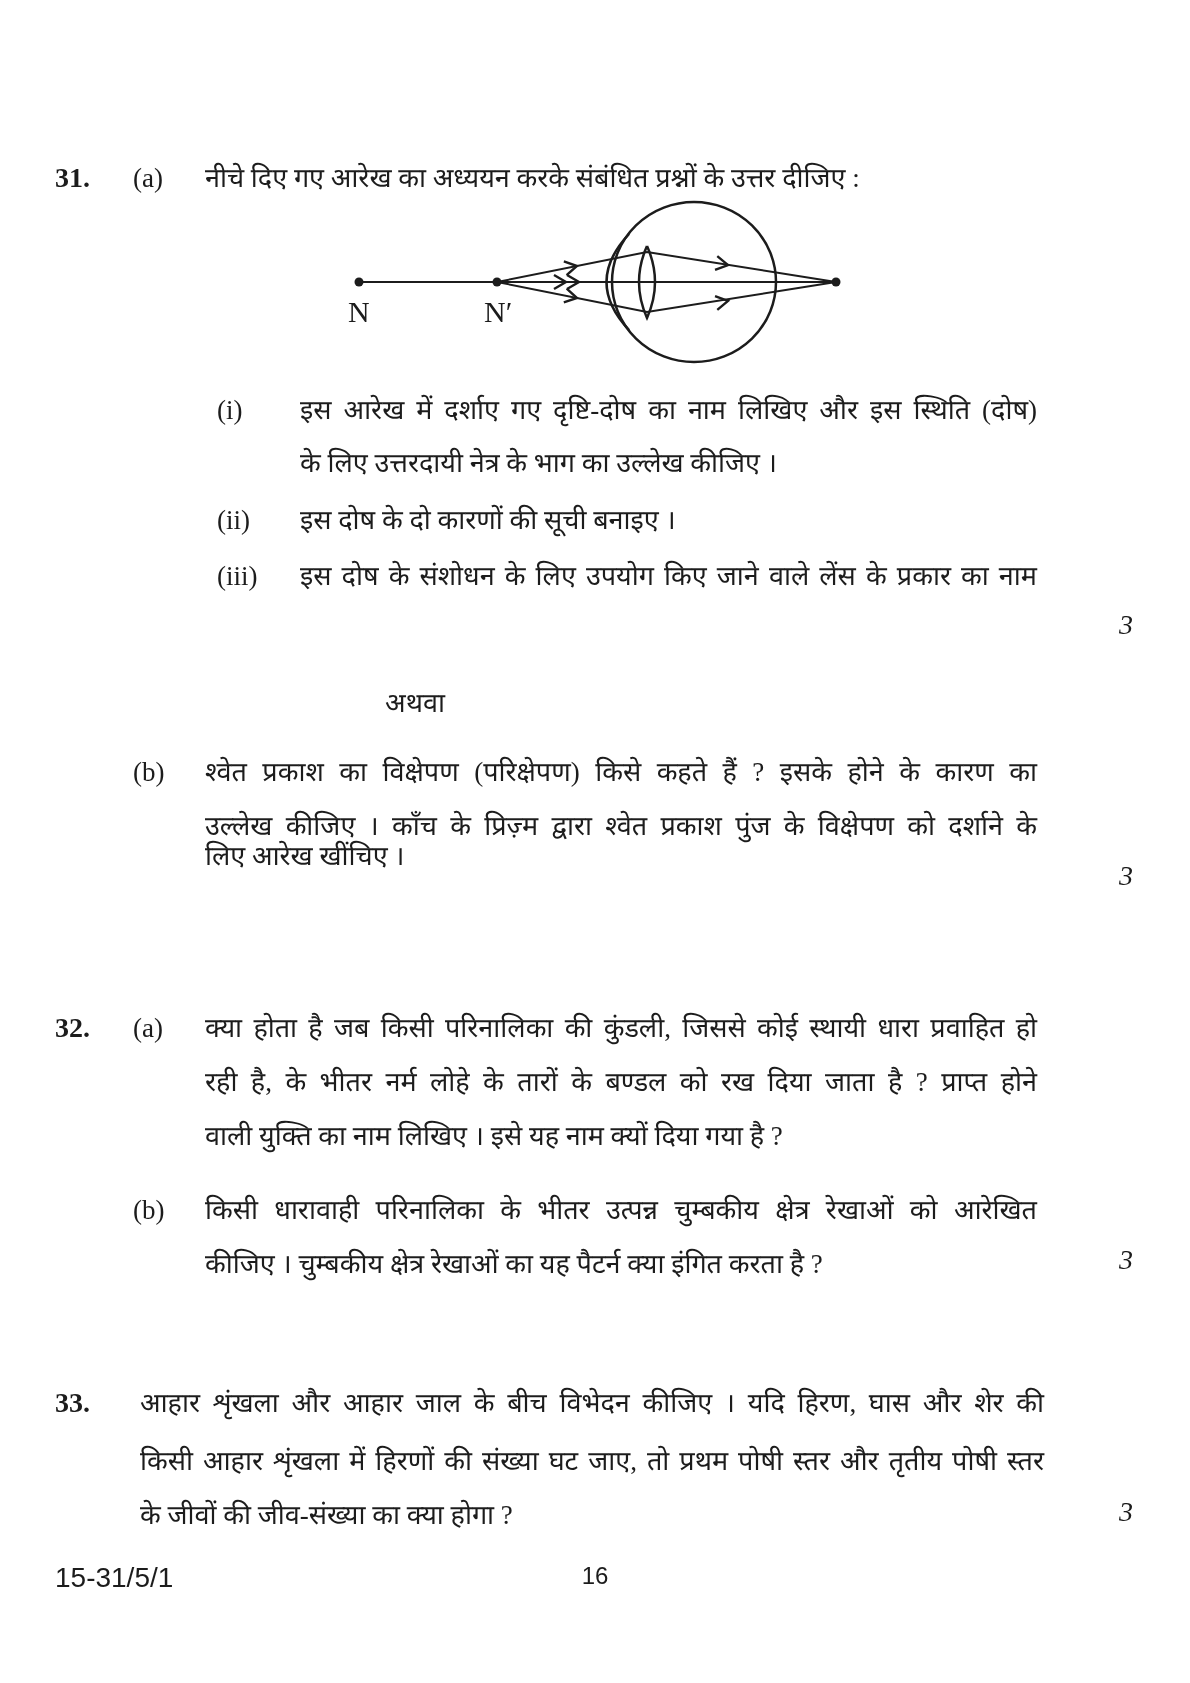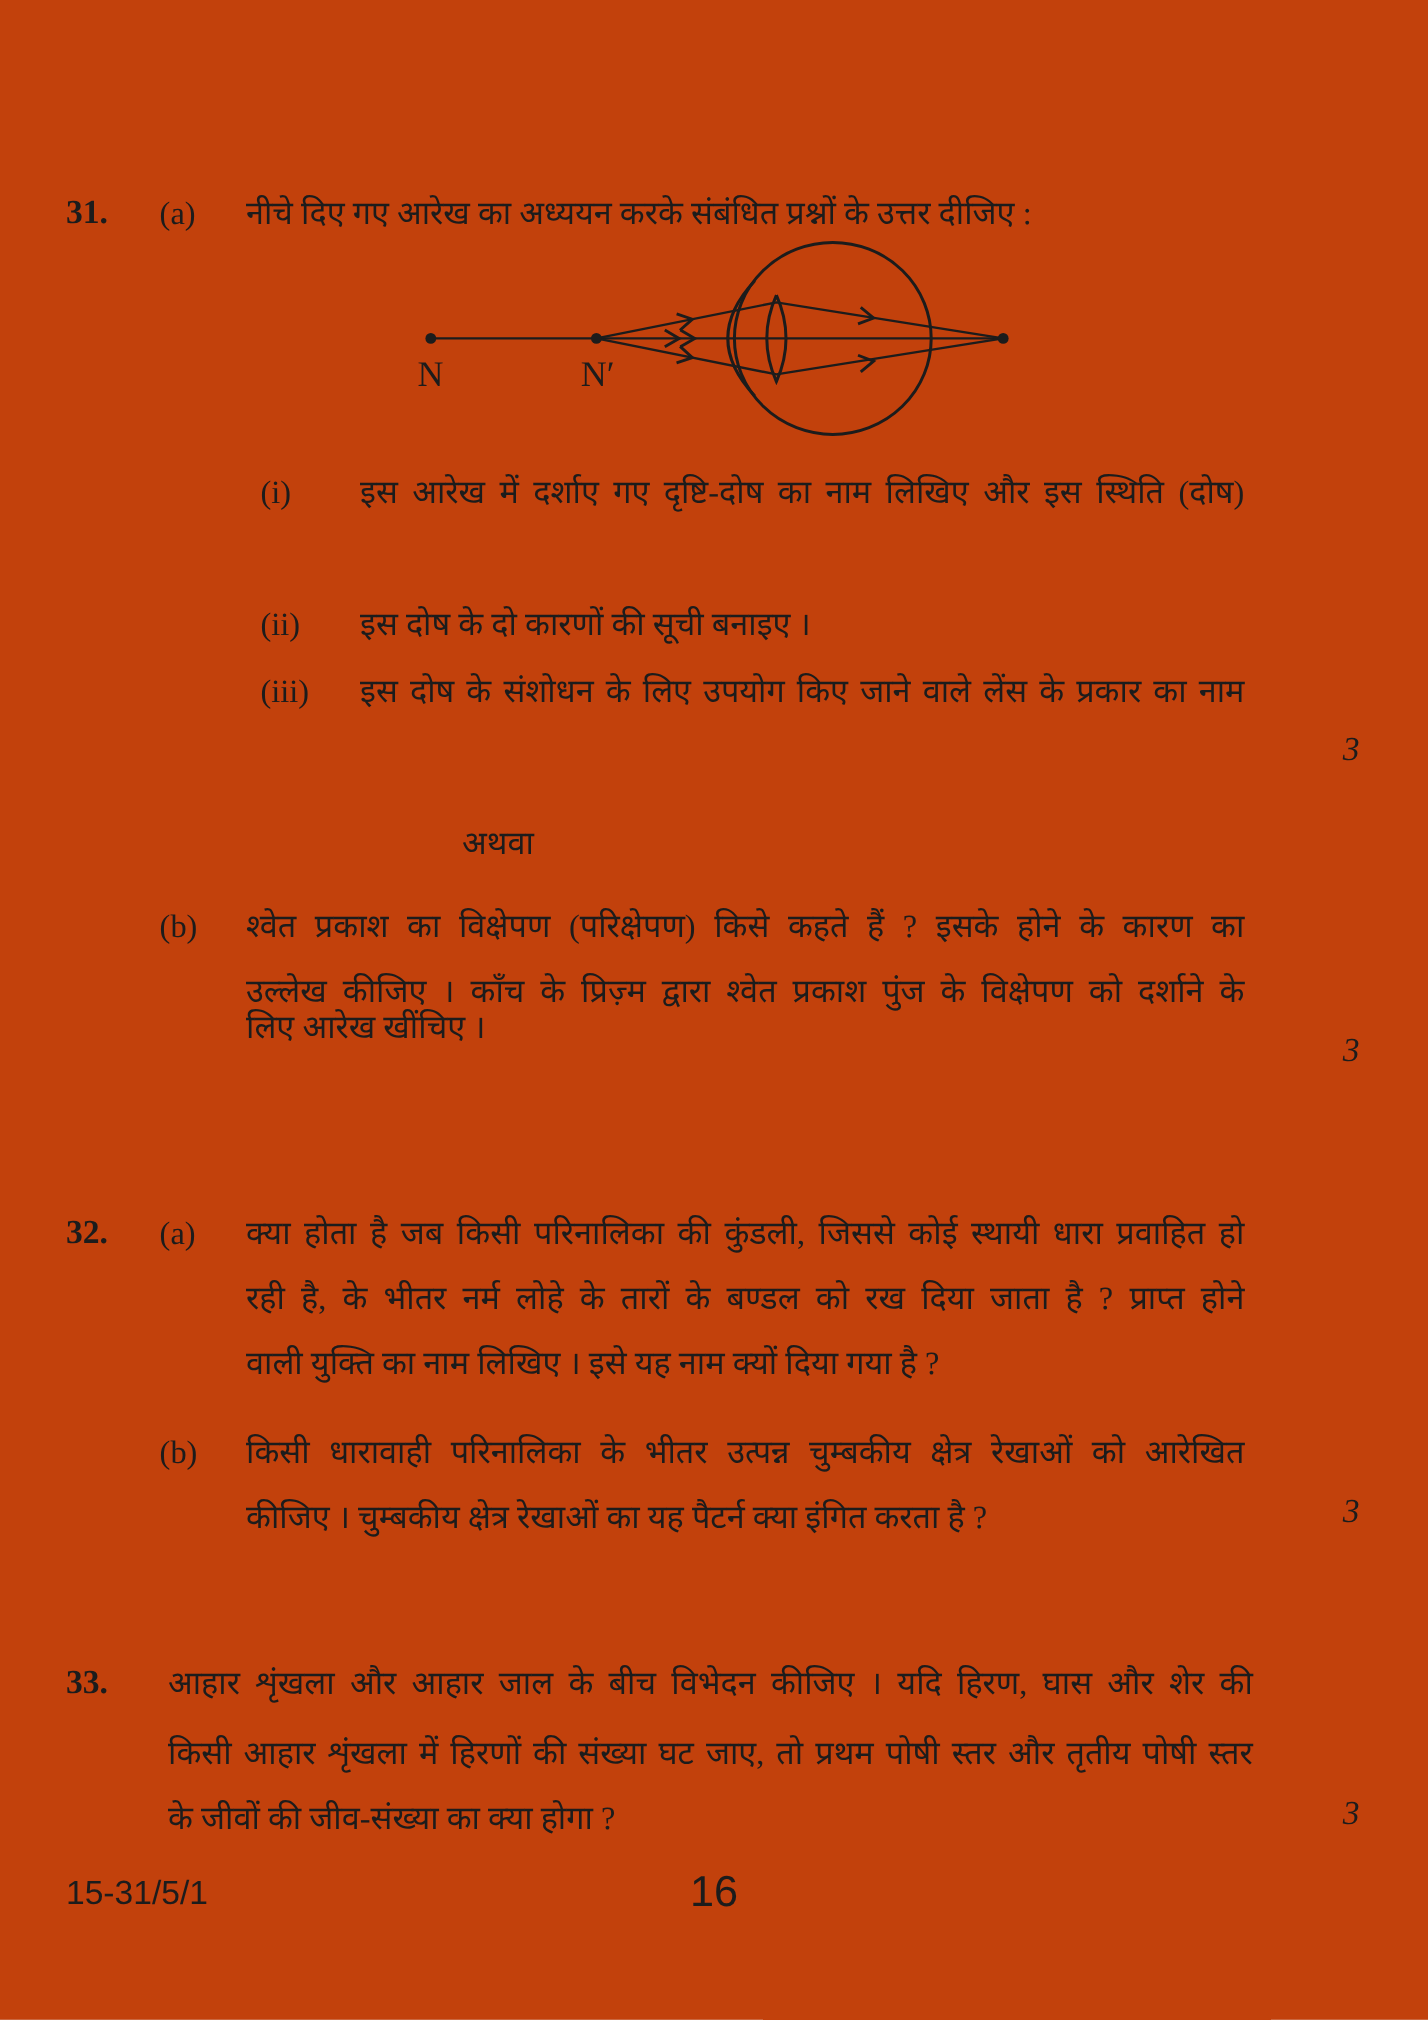--- a/index.html
+++ b/index.html
@@ -1,21 +1,21 @@
 <!DOCTYPE html>
 <html><head>
 <meta charset="utf-8">
 <style>
   html,body{margin:0;padding:0;}
   body{background:#e8e8e8;}
   .page{
     position:relative;
     width:1190px;height:1683px;
     margin:0 auto;
-    background:#c2410c;
+    background:#ffffff;
     font-family:"Liberation Serif","DejaVu Serif",serif;
     color:#1c1c1c;
     overflow:hidden;
   }
   .line{
     position:absolute;
     font-size:27px;
     line-height:40px;
     white-space:nowrap;
   }
@@ -39,21 +39,21 @@
   .or{left:385px;font-weight:normal;}
   .footer-code{
     left:55px;top:1558px;
     font-family:"Liberation Sans","DejaVu Sans",sans-serif;
     font-size:28px;
   }
   .footer-page{
     left:0;width:1190px;top:1556px;
     text-align:center;
     font-family:"Liberation Sans","DejaVu Sans",sans-serif;
-    font-size:36px;
+    font-size:24px;
   }
   .diagram{
     position:absolute;
     left:290px;top:190px;
   }
   .diagram .stroke{stroke:#1c1c1c;fill:none;}
   .diagram .dot{fill:#1c1c1c;stroke:none;}
   .diagram text{
     font-family:"Liberation Serif","DejaVu Serif",serif;
     font-size:30px;
@@ -94,20 +94,21 @@
     <circle class="dot" cx="69" cy="92" r="4.5"></circle>
     <circle class="dot" cx="207" cy="92" r="4.5"></circle>
     <circle class="dot" cx="546" cy="92" r="4.5"></circle>
 
     <text x="58" y="132">N</text>
     <text x="194" y="132">N′</text>
   </svg>
 
   <div class="line slabel" style="top:390px">(i)</div>
   <div class="line sub just" style="top:390px">इस आरेख में दर्शाए गए दृष्टि-दोष का नाम लिखिए और इस स्थिति (दोष)</div>
+  <div class="line sub" style="top:443px">के लिए उत्तरदायी नेत्र के भाग का उल्लेख कीजिए ।</div>
 
   <div class="line slabel" style="top:500px">(ii)</div>
   <div class="line sub" style="top:500px">इस दोष के दो कारणों की सूची बनाइए ।</div>
 
   <div class="line slabel" style="top:556px">(iii)</div>
   <div class="line sub just" style="top:556px">इस दोष के संशोधन के लिए उपयोग किए जाने वाले लेंस के प्रकार का नाम</div>
   <div class="line marks" style="top:605px">3</div>
 
   <div class="line or" style="top:683px">अथवा</div>
 

